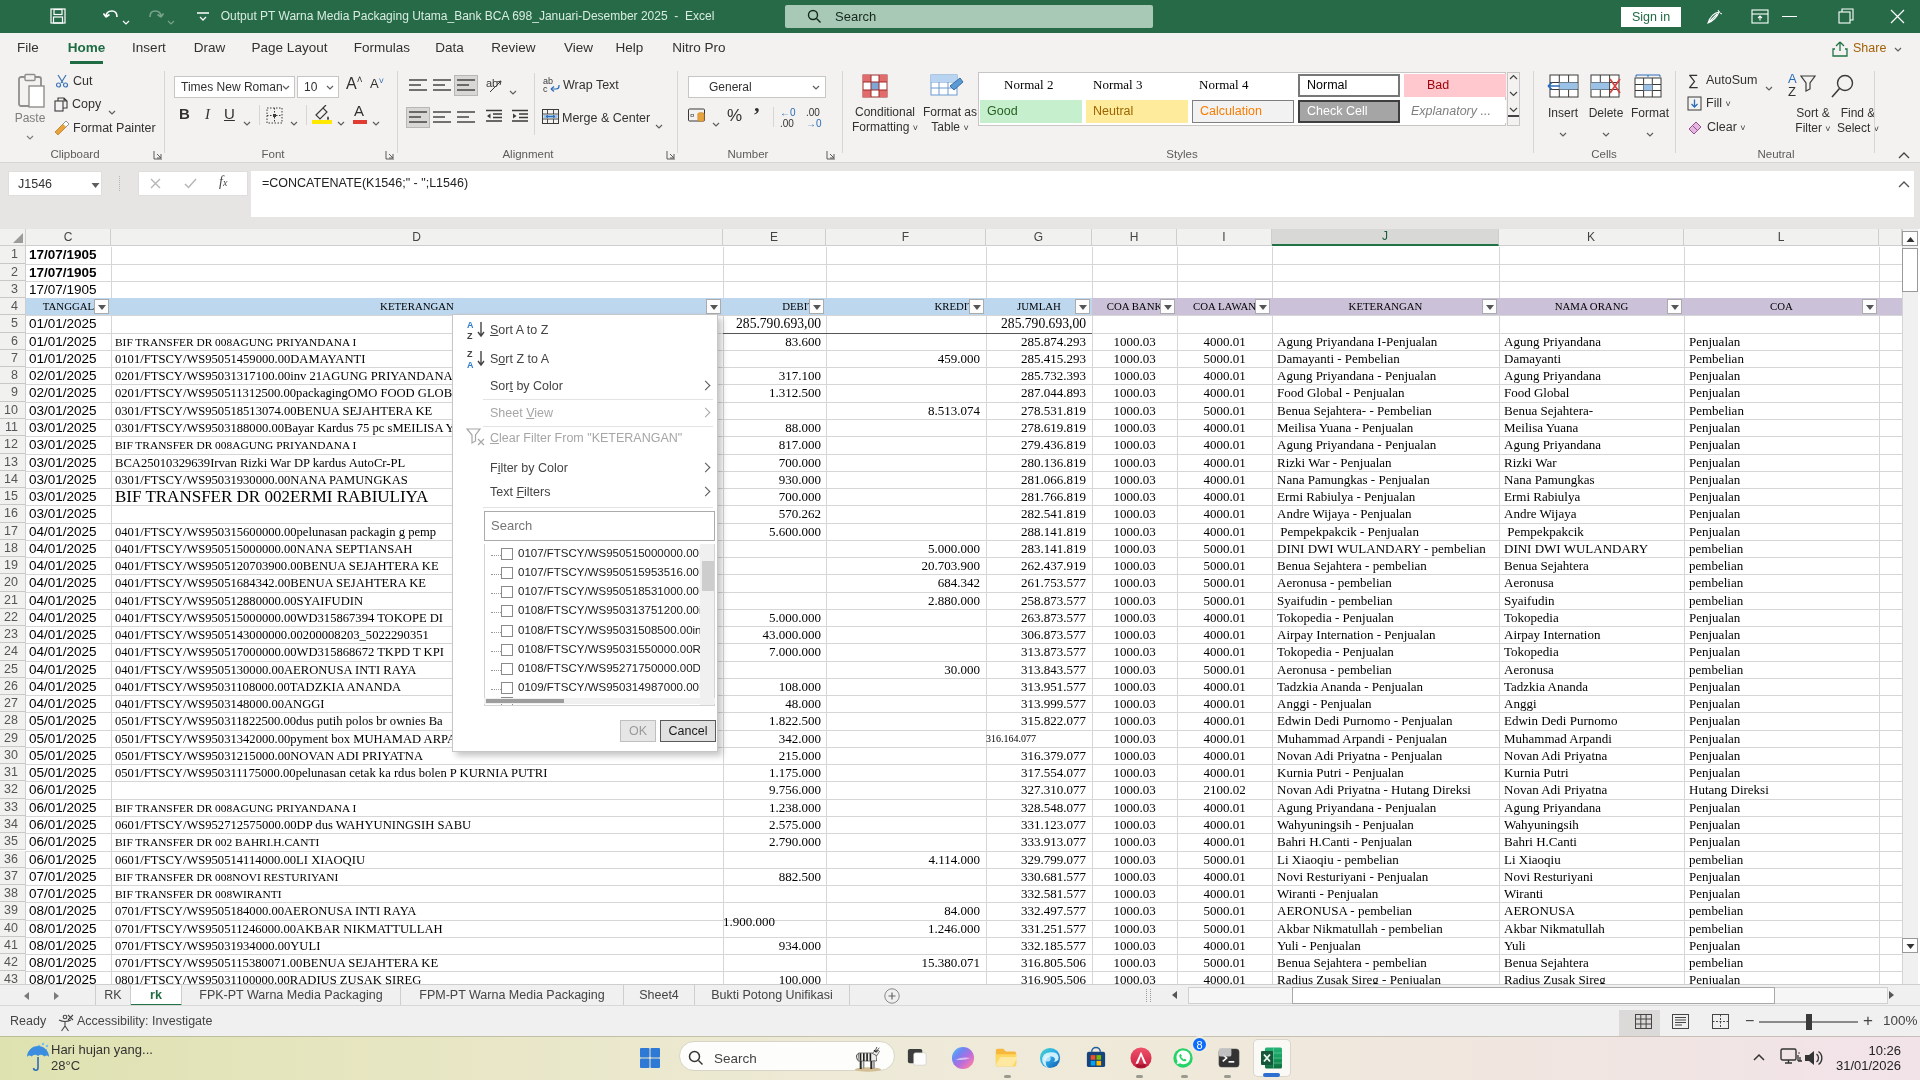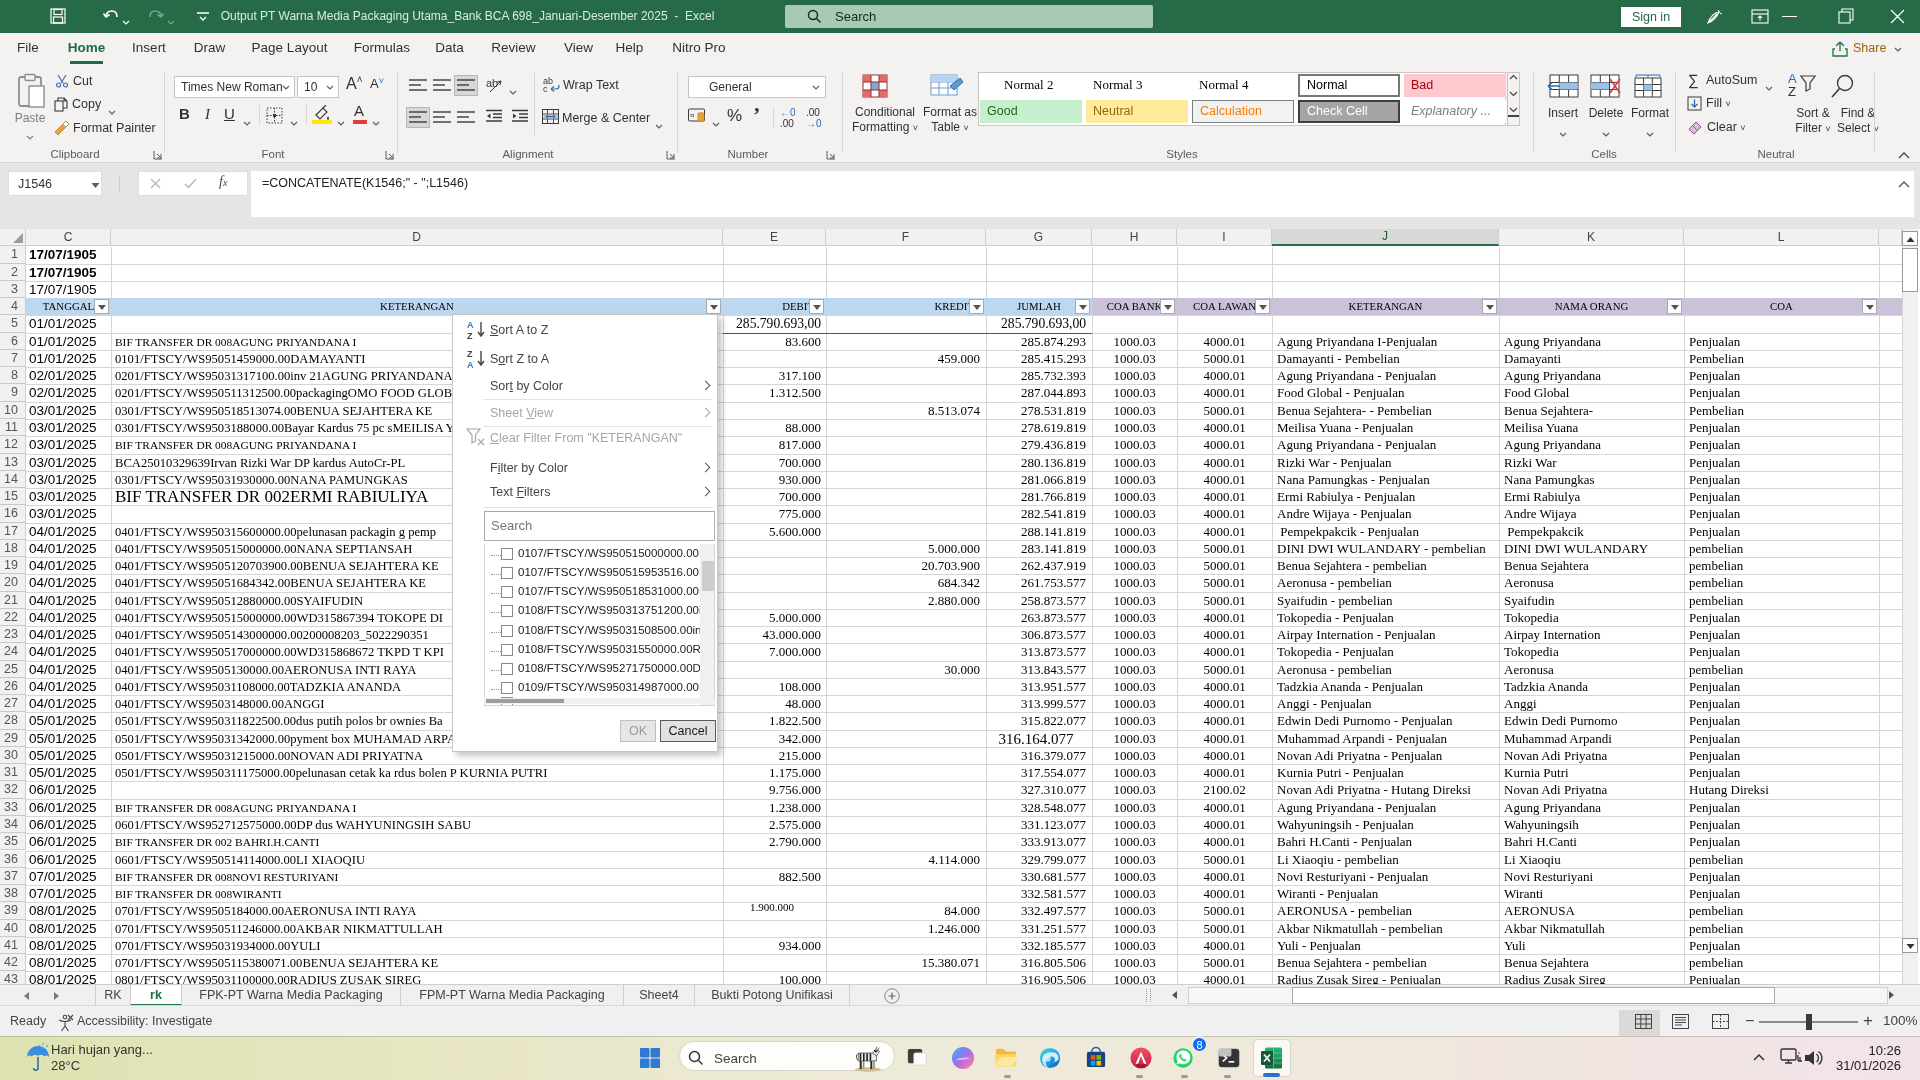--- a/index.html
+++ b/index.html
@@ -323,21 +323,21 @@
       </g>
       <rect x="1" y="1" width="26" height="7" fill="#b8d4f0"></rect>
       <path d="M20 12 L30 4 L33 8 L24 16 Z" fill="#5b9bd5" stroke="#3a6ea5"></path>
     </svg>
 <div class="ab" style="left:912px;top:105px;width:76px;text-align:center;font-size:12px;color:#323130;line-height:15px">Format as<br>Table <span style="font-size:9px">˅</span></div>
 <div class="ab" style="left:978px;top:72px;width:528px;height:54px;background:#fff;border:1px solid #c8c6c4"></div>
 <div class="ab serif" style="left:980px;top:74px;width:102px;height:23px;background:#fff;color:#000;font-size:12.5px;line-height:22px;padding-left:24px;font-size:13px;">Normal 2</div>
 <div class="ab serif" style="left:1086px;top:74px;width:102px;height:23px;background:#fff;color:#000;font-size:12.5px;line-height:22px;padding-left:7px;font-size:13px;">Normal 3</div>
 <div class="ab serif" style="left:1192px;top:74px;width:102px;height:23px;background:#fff;color:#000;font-size:12.5px;line-height:22px;padding-left:7px;font-size:13px;">Normal 4</div>
 <div class="ab" style="left:1298px;top:74px;width:102px;height:23px;background:#fff;color:#000;font-size:12.5px;line-height:22px;padding-left:7px;border:2px solid #777;line-height:19px;">Normal</div>
-<div class="ab" style="left:1404px;top:74px;width:102px;height:23px;background:#ffc7ce;color:#9c0006;font-size:12.5px;line-height:22px;padding-left:7px;">Bad</div>
+<div class="ab" style="left:1404px;top:74px;width:102px;height:23px;background:#ffc7ce;color:#9c0006;font-size:12.5px;line-height:22px;padding-left:23px;">Bad</div>
 <div class="ab" style="left:980px;top:100px;width:102px;height:23px;background:#c6efce;color:#276221;font-size:12.5px;line-height:22px;padding-left:7px;">Good</div>
 <div class="ab" style="left:1086px;top:100px;width:102px;height:23px;background:#ffeb9c;color:#9c6500;font-size:12.5px;line-height:22px;padding-left:7px;">Neutral</div>
 <div class="ab" style="left:1192px;top:100px;width:102px;height:23px;background:#f2f2f2;color:#fa7d00;font-size:12.5px;line-height:22px;padding-left:7px;border:1px solid #7f7f7f;line-height:21px;">Calculation</div>
 <div class="ab" style="left:1298px;top:100px;width:102px;height:23px;background:#a5a5a5;color:#fff;font-size:12.5px;line-height:22px;padding-left:7px;border:2px solid #3f3f3f;line-height:19px;">Check Cell</div>
 <div class="ab" style="left:1404px;top:100px;width:102px;height:23px;background:#fff;color:#7f7f7f;font-size:12.5px;line-height:22px;padding-left:7px;font-style:italic;">Explanatory ...</div>
 <div class="ab" style="left:1507px;top:72px;width:13px;height:54px;background:#f3f2f1;border:1px solid #c8c6c4"></div>
 <svg class="ab" style="left:1508px;top:74px" width="11" height="8" viewBox="0 0 11 8">
       <path d="M2 5 l3.5-3.5 3.5 3.5" fill="none" stroke="#444" stroke-width="1.2"></path>
     </svg>
 <svg class="ab" style="left:1508px;top:90px" width="11" height="8" viewBox="0 0 11 8">
@@ -673,21 +673,21 @@
 <div class="cell" style="left:29px;top:260.04px;width:80px;font-size:13.5px">03/01/2025</div>
 <div class="cell serif" style="left:115px;top:260.04px;width:606px;font-size:17px">BIF TRANSFER DR 002ERMI RABIULIYA</div>
 <div class="cell serif" style="left:723px;top:260.04px;width:98px;text-align:right;font-size:13px">700.000</div>
 <div class="cell serif" style="left:986px;top:260.04px;width:100px;text-align:right;font-size:13px">281.766.819</div>
 <div class="cell serif" style="left:1092px;top:260.04px;width:85px;text-align:center">1000.03</div>
 <div class="cell serif" style="left:1177px;top:260.04px;width:95px;text-align:center">4000.01</div>
 <div class="cell serif" style="left:1277px;top:260.04px;width:222px">Ermi Rabiulya - Penjualan</div>
 <div class="cell serif" style="left:1504px;top:260.04px;width:180px">Ermi Rabiulya</div>
 <div class="cell serif" style="left:1689px;top:260.04px;width:190px">Penjualan</div>
 <div class="cell" style="left:29px;top:277.3px;width:80px;font-size:13.5px">03/01/2025</div>
-<div class="cell serif" style="left:723px;top:277.3px;width:98px;text-align:right;font-size:13px">775.000</div>
+<div class="cell serif" style="left:723px;top:277.3px;width:98px;text-align:right;font-size:13px">570.262</div>
 <div class="cell serif" style="left:986px;top:277.3px;width:100px;text-align:right;font-size:13px">282.541.819</div>
 <div class="cell serif" style="left:1092px;top:277.3px;width:85px;text-align:center">1000.03</div>
 <div class="cell serif" style="left:1177px;top:277.3px;width:95px;text-align:center">4000.01</div>
 <div class="cell serif" style="left:1277px;top:277.3px;width:222px">Andre Wijaya - Penjualan</div>
 <div class="cell serif" style="left:1504px;top:277.3px;width:180px">Andre Wijaya</div>
 <div class="cell serif" style="left:1689px;top:277.3px;width:190px">Penjualan</div>
 <div class="cell" style="left:29px;top:294.56px;width:80px;font-size:13.5px">04/01/2025</div>
 <div class="cell serif" style="left:115px;top:294.56px;width:606px;font-size:12.6px">0401/FTSCY/WS950315600000.00pelunasan packagin g pemp</div>
 <div class="cell serif" style="left:723px;top:294.56px;width:98px;text-align:right;font-size:13px">5.600.000</div>
 <div class="cell serif" style="left:986px;top:294.56px;width:100px;text-align:right;font-size:13px">288.141.819</div>
@@ -791,21 +791,21 @@
 <div class="cell serif" style="left:723px;top:484.42px;width:98px;text-align:right;font-size:13px">1.822.500</div>
 <div class="cell serif" style="left:986px;top:484.42px;width:100px;text-align:right;font-size:13px">315.822.077</div>
 <div class="cell serif" style="left:1092px;top:484.42px;width:85px;text-align:center">1000.03</div>
 <div class="cell serif" style="left:1177px;top:484.42px;width:95px;text-align:center">4000.01</div>
 <div class="cell serif" style="left:1277px;top:484.42px;width:222px">Edwin Dedi Purnomo - Penjualan</div>
 <div class="cell serif" style="left:1504px;top:484.42px;width:180px">Edwin Dedi Purnomo</div>
 <div class="cell serif" style="left:1689px;top:484.42px;width:190px">Penjualan</div>
 <div class="cell" style="left:29px;top:501.68px;width:80px;font-size:13.5px">05/01/2025</div>
 <div class="cell serif" style="left:115px;top:501.68px;width:606px;font-size:12.6px">0501/FTSCY/WS95031342000.00pyment box MUHAMAD ARPA</div>
 <div class="cell serif" style="left:723px;top:501.68px;width:98px;text-align:right;font-size:13px">342.000</div>
-<div class="cell serif" style="left:986px;top:501.68px;width:100px;text-align:center;font-size:15px">316.164.077</div>
+<div class="cell serif" style="left:986px;top:501.68px;width:100px;text-align:left;font-size:10px">316.164.077</div>
 <div class="cell serif" style="left:1092px;top:501.68px;width:85px;text-align:center">1000.03</div>
 <div class="cell serif" style="left:1177px;top:501.68px;width:95px;text-align:center">4000.01</div>
 <div class="cell serif" style="left:1277px;top:501.68px;width:222px">Muhammad Arpandi - Penjualan</div>
 <div class="cell serif" style="left:1504px;top:501.68px;width:180px">Muhammad Arpandi</div>
 <div class="cell serif" style="left:1689px;top:501.68px;width:190px">Penjualan</div>
 <div class="cell" style="left:29px;top:518.94px;width:80px;font-size:13.5px">05/01/2025</div>
 <div class="cell serif" style="left:115px;top:518.94px;width:606px;font-size:12.6px">0501/FTSCY/WS95031215000.00NOVAN ADI PRIYATNA</div>
 <div class="cell serif" style="left:723px;top:518.94px;width:98px;text-align:right;font-size:13px">215.000</div>
 <div class="cell serif" style="left:986px;top:518.94px;width:100px;text-align:right;font-size:13px">316.379.077</div>
 <div class="cell serif" style="left:1092px;top:518.94px;width:85px;text-align:center">1000.03</div>
@@ -870,21 +870,21 @@
 <div class="cell serif" style="left:115px;top:639.76px;width:606px;font-size:11.4px">BIF TRANSFER DR 008NOVI RESTURIYANI</div>
 <div class="cell serif" style="left:723px;top:639.76px;width:98px;text-align:right;font-size:13px">882.500</div>
 <div class="cell serif" style="left:986px;top:639.76px;width:100px;text-align:right;font-size:13px">330.681.577</div>
 <div class="cell serif" style="left:1092px;top:639.76px;width:85px;text-align:center">1000.03</div>
 <div class="cell serif" style="left:1177px;top:639.76px;width:95px;text-align:center">4000.01</div>
 <div class="cell serif" style="left:1277px;top:639.76px;width:222px">Novi Resturiyani - Penjualan</div>
 <div class="cell serif" style="left:1504px;top:639.76px;width:180px">Novi Resturiyani</div>
 <div class="cell serif" style="left:1689px;top:639.76px;width:190px">Penjualan</div>
 <div class="cell" style="left:29px;top:657.02px;width:80px;font-size:13.5px">07/01/2025</div>
 <div class="cell serif" style="left:115px;top:657.02px;width:606px;font-size:11.4px">BIF TRANSFER DR 008WIRANTI</div>
-<div class="cell serif" style="left:723px;top:670px;width:98px;text-align:center;font-size:11px">1.900.000</div>
+<div class="cell serif" style="left:723px;top:685px;width:98px;text-align:left;font-size:13px">1.900.000</div>
 <div class="cell serif" style="left:986px;top:657.02px;width:100px;text-align:right;font-size:13px">332.581.577</div>
 <div class="cell serif" style="left:1092px;top:657.02px;width:85px;text-align:center">1000.03</div>
 <div class="cell serif" style="left:1177px;top:657.02px;width:95px;text-align:center">4000.01</div>
 <div class="cell serif" style="left:1277px;top:657.02px;width:222px">Wiranti - Penjualan</div>
 <div class="cell serif" style="left:1504px;top:657.02px;width:180px">Wiranti</div>
 <div class="cell serif" style="left:1689px;top:657.02px;width:190px">Penjualan</div>
 <div class="cell" style="left:29px;top:674.28px;width:80px;font-size:13.5px">08/01/2025</div>
 <div class="cell serif" style="left:115px;top:674.28px;width:606px;font-size:12.6px">0701/FTSCY/WS9505184000.00AERONUSA INTI RAYA</div>
 <div class="cell serif" style="left:826px;top:674.28px;width:154px;text-align:right">84.000</div>
 <div class="cell serif" style="left:986px;top:674.28px;width:100px;text-align:right;font-size:13px">332.497.577</div>

